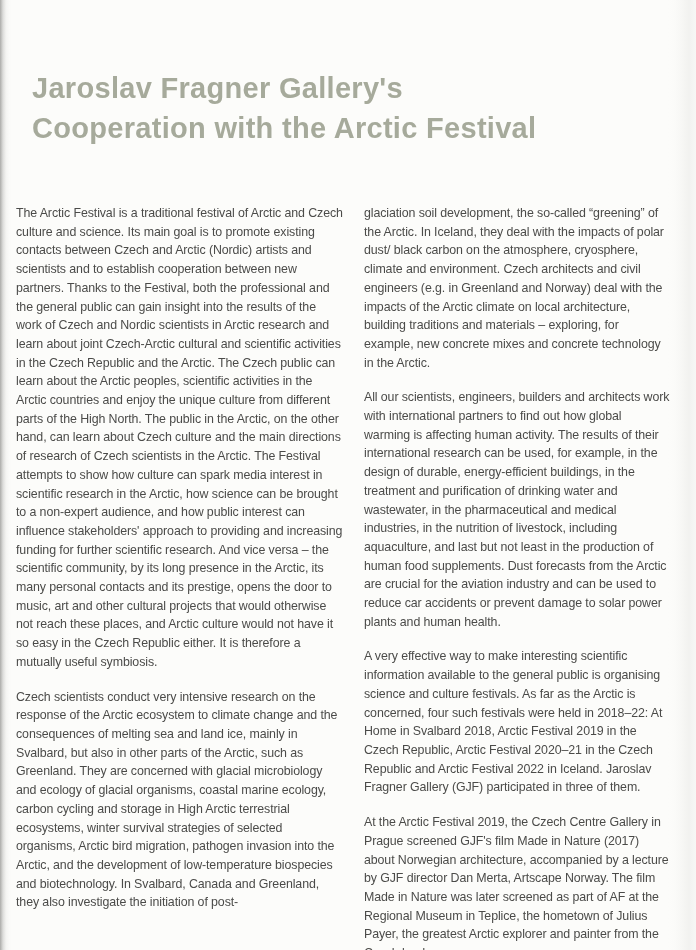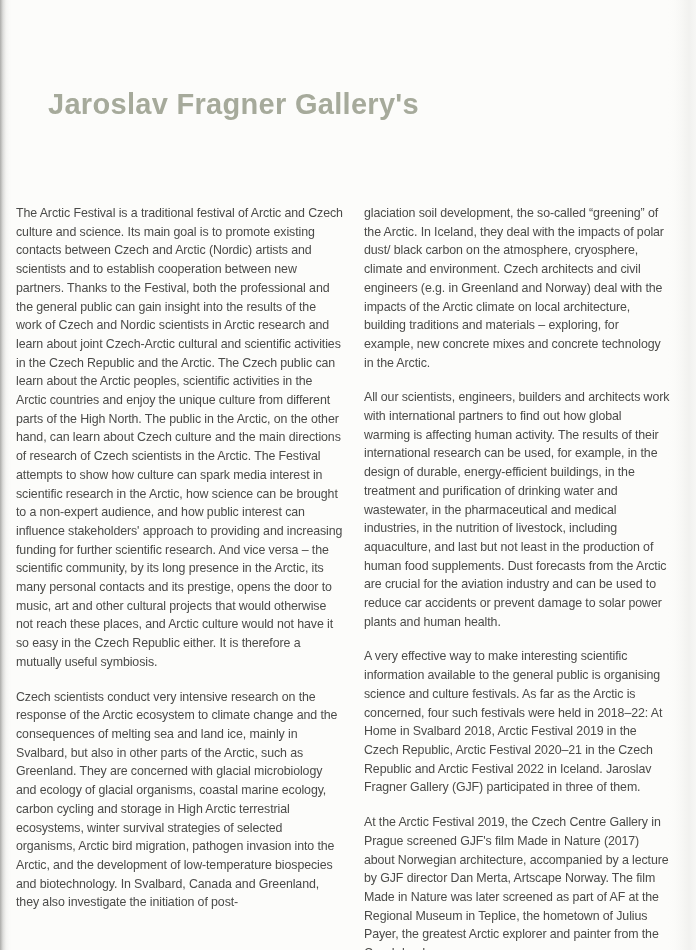--- a/index.html
+++ b/index.html
@@ -42,21 +42,21 @@
       rgba(205,205,202,0.22) 7px,
       rgba(220,220,217,0.14) 15px,
       rgba(235,235,232,0.06) 22px,
       rgba(255,255,255,0) 28px);
     pointer-events: none;
   }
   .title {
     position: absolute;
     left: 32px;
     top: 68px;
-    margin: 16px;
+    margin: 0;
     font-size: 29px;
     font-weight: bold;
     line-height: 40px;
     letter-spacing: 0.3px;
     color: #a6aa9b;
   }
   .title .t-line { display: block; }
   .columns {
     position: absolute;
     left: 16px;
@@ -76,20 +76,21 @@
 </style>
 </head>
 <body>
 
 <div class="page">
   <div class="edge-left"></div>
   <div class="edge-right"></div>
 
   <h1 class="title">
     <span class="t-line">Jaroslav Fragner Gallery's</span>
+    <span class="t-line">Cooperation with the Arctic Festival</span>
   </h1>
 
   <div class="columns">
     <div class="col col-left">
       <p>The Arctic Festival is a traditional festival of Arctic and Czech culture and science. Its main goal is to promote existing contacts between Czech and Arctic (Nordic) artists and scientists and to establish cooperation between new partners. Thanks to the Festival, both the professional and the general public can gain insight into the results of the work of Czech and Nordic scientists in Arctic research and learn about joint Czech-Arctic cultural and scientific activities in the Czech Republic and the Arctic. The Czech public can learn about the Arctic peoples, scientific activities in the Arctic countries and enjoy the unique culture from different parts of the High North. The public in the Arctic, on the other hand, can learn about Czech culture and the main directions of research of Czech scientists in the Arctic. The Festival attempts to show how culture can spark media interest in scientific research in the Arctic, how science can be brought to a non-expert audience, and how public interest can influence stakeholders' approach to providing and increasing funding for further scientific research. And vice versa – the scientific community, by its long presence in the Arctic, its many personal contacts and its prestige, opens the door to music, art and other cultural projects that would otherwise not reach these places, and Arctic culture would not have it so easy in the Czech Republic either. It is therefore a mutually useful symbiosis.</p>
       <p>Czech scientists conduct very intensive research on the response of the Arctic ecosystem to climate change and the consequences of melting sea and land ice, mainly in Svalbard, but also in other parts of the Arctic, such as Greenland. They are concerned with glacial microbiology and ecology of glacial organisms, coastal marine ecology, carbon cycling and storage in High Arctic terrestrial ecosystems, winter survival strategies of selected organisms, Arctic bird migration, pathogen invasion into the Arctic, and the development of low-temperature biospecies and biotechnology. In Svalbard, Canada and Greenland, they also investigate the initiation of post-</p>
     </div>
     <div class="col col-right">
       <p>glaciation soil development, the so-called “greening” of the Arctic. In Iceland, they deal with the impacts of polar dust/ black carbon on the atmosphere, cryosphere, climate and environment. Czech architects and civil engineers (e.g. in Greenland and Norway) deal with the impacts of the Arctic climate on local architecture, building traditions and materials – exploring, for example, new concrete mixes and concrete technology in the Arctic.</p>
       <p>All our scientists, engineers, builders and architects work with international partners to find out how global warming is affecting human activity. The results of their international research can be used, for example, in the design of durable, energy-efficient buildings, in the treatment and purification of drinking water and wastewater, in the pharmaceutical and medical industries, in the nutrition of livestock, including aquaculture, and last but not least in the production of human food supplements. Dust forecasts from the Arctic are crucial for the aviation industry and can be used to reduce car accidents or prevent damage to solar power plants and human health.</p>

